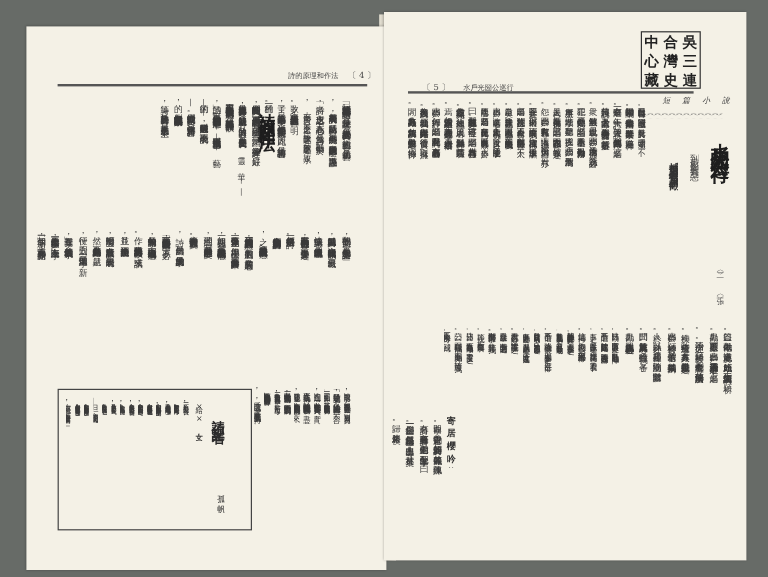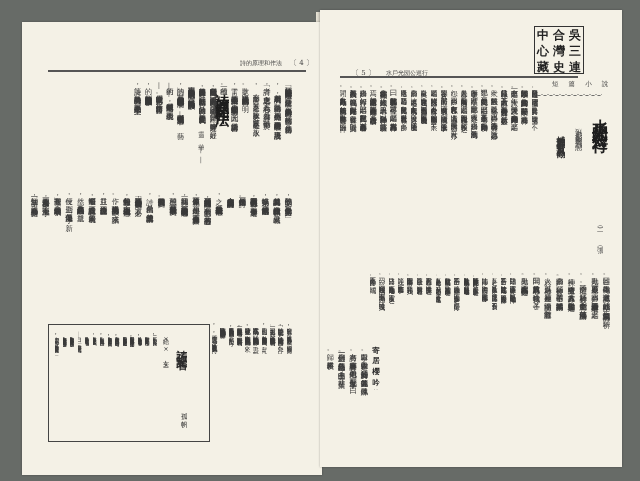--- a/index.html
+++ b/index.html
@@ -126,21 +126,21 @@
     <span>中</span>
     <span>合</span>
     <span>吳</span>
     <span>心</span>
     <span>灣</span>
     <span>三</span>
     <span>藏</span>
     <span>史</span>
     <span>連</span>
   </div>
-  <div class="head" style="left:232px;top:70px;font-size:6.5px;letter-spacing:4px;direction:rtl;">短 篇 小 說</div>
+  <div class="head" style="left:232px;top:70px;font-size:6.5px;letter-spacing:4px;direction:rtl;font-style:italic;">短 篇 小 說</div>
   <div class="wavy" style="left:216px;top:84px;width:66px;"></div>
 
   <div class="vcol title" style="left:272px;top:96px;height:150px;font-size:16px;">水戶光圀公巡行</div>
   <div class="vcol" style="left:276px;top:212px;height:20px;font-size:7px;color:#555;">〈二〉</div>
   <div class="vcol" style="left:276px;top:232px;height:22px;font-size:7px;color:#555;">〈張〉</div>
   <div class="vcol" style="left:254px;top:112px;height:70px;font-size:8px;letter-spacing:3px;color:#444;">到處影響罰惡</div>
   <div class="vcol" style="left:236px;top:118px;height:90px;font-size:9px;font-weight:bold;letter-spacing:2px;color:#333;">捕懲邪奉行及鬼勸</div>
 
   <div id="right-main" style="position:absolute;left:20px;top:74px;width:200px;height:128px;display:flex;flex-direction:row-reverse;gap:1.6px;">
       <div class="vcol body-text" style="position: relative; height: 100%;">譬日自三島起程。行到沼津城下。見一群男女。環立如堵。不</div>

